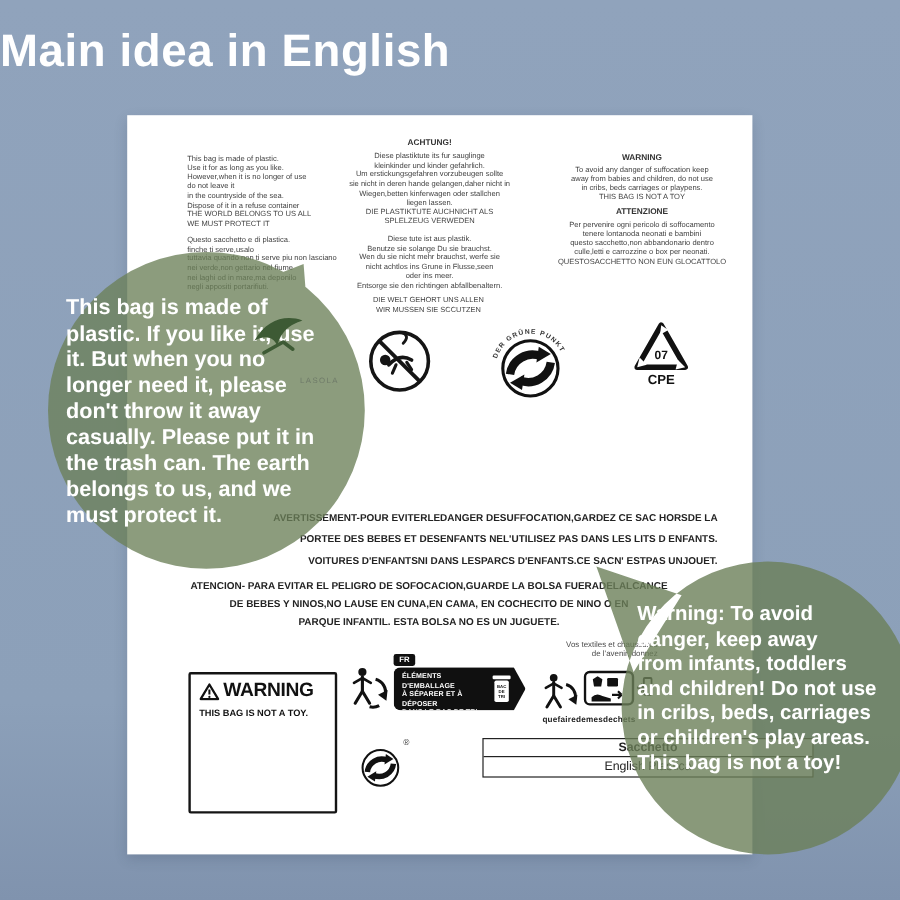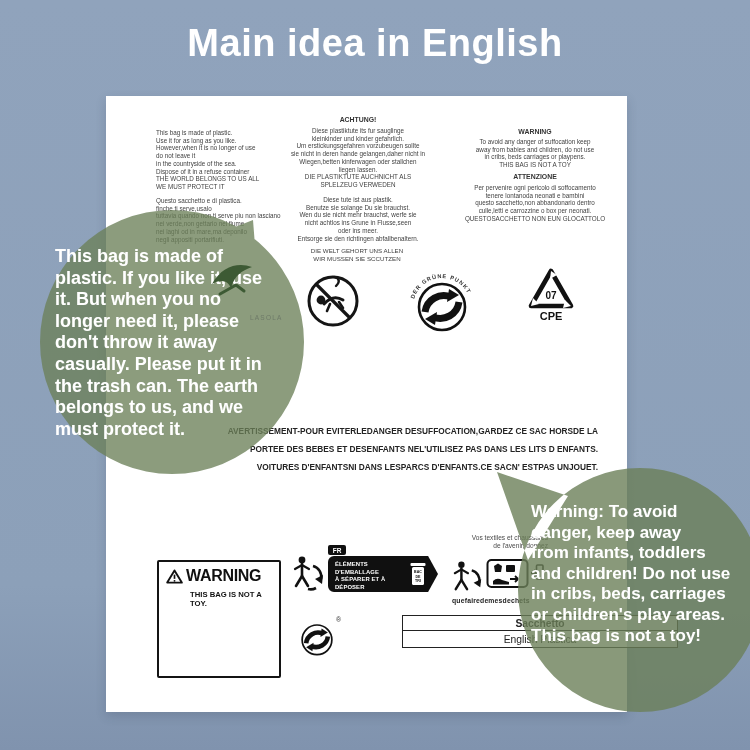--- a/index.html
+++ b/index.html
@@ -1,35 +1,35 @@
 <!DOCTYPE html>
 <html><head>
 <meta charset="utf-8">
 <style>
   html,body{margin:0;padding:0;width:750px;height:750px;overflow:hidden;background:#8CA0B9;}
   .stage{position:relative;width:750px;height:750px;background:linear-gradient(180deg,#90A3BC 0%,#8CA0B9 78%,#8093AE 100%);font-family:"Liberation Sans",sans-serif;}
   .abs{position:absolute;}
   .pre{white-space:pre-line;}
   .ctr{text-align:center;}
   .rgt{text-align:right;}
-  .title{width:750px;text-align:center;top:22px;left:0;font-size:38px;font-weight:800;color:#ffffff;letter-spacing:.5px;z-index:2;margin:0;}
+  .title{width:750px;top:22px;left:0;font-size:38px;font-weight:800;color:#ffffff;letter-spacing:.5px;z-index:2;margin:0;}
   .doc{left:106px;top:96px;width:521px;height:616px;background:#ffffff;box-shadow:0 4px 10px rgba(40,50,70,.18);z-index:1;}
   .doc-t{font-size:6.3px;line-height:7.7px;color:#3f3f3f;}
   .doc-h{font-size:6.9px;font-weight:700;color:#333;}
   .warn-line{font-size:8.3px;font-weight:700;color:#232323;}
   .bubble-text{color:#ffffff;font-weight:700;z-index:3;text-shadow:0 0 1px rgba(255,255,255,.15);}
   .bubble{z-index:3;}
   .over{z-index:4;}
   .emb-box{background:#101010;border-radius:6px 3px 3px 6px;clip-path:polygon(0 0,91% 0,100% 50%,91% 100%,0 100%);}
   .emb-text{color:#fff;font-size:5.9px;line-height:7.6px;font-weight:700;letter-spacing:.1px;}
   .fr-tag{background:#101010;color:#fff;font-size:6.5px;font-weight:700;display:flex;align-items:center;justify-content:center;border-radius:2px;}
   .wbox{border:2.5px solid #141414;border-radius:2px;background:#fff;padding:5px 7px;box-sizing:border-box;}
   .wbox-h{font-size:16px;font-weight:900;color:#111;letter-spacing:-.3px;display:flex;align-items:center;gap:3px;}
   .wbox-b{font-size:7.7px;line-height:9.4px;font-weight:700;color:#111;margin-top:3px;}
-  .wbox-f{font-size:7.7px;font-weight:700;color:#111;margin-top:5px;margin-left:24px;}
+  .wbox-f{font-size:7.7px;font-weight:700;color:#111;margin-top:5px;}
   .tbl{border:1.6px solid #222;box-sizing:border-box;background:rgba(255,255,255,.6);}
   .tbl-row{border-bottom:1.2px solid #222;height:14px;display:flex;align-items:center;justify-content:center;font-size:10.3px;color:#222;}
   .tbl-row:last-child{border-bottom:none;height:16px;}
   .tbl-row.b{font-weight:700;}
   .micro{font-size:6.6px;line-height:7.6px;color:#4a4a4a;}
   .quefaire{font-size:6.8px;font-weight:700;color:#222;letter-spacing:.2px;}
   .lasola{font-size:6.5px;color:#6e7a68;letter-spacing:1.2px;}
 </style>
 </head>
 <body>
@@ -112,20 +112,23 @@
     <svg class="abs" style="left:419px;top:170px;" width="52" height="58" viewBox="0 0 52 58">
       <path d="M26,5 L46,40 H6 Z" fill="none" stroke="#111" stroke-width="4.6" stroke-linejoin="round"></path>
       <path d="M26,5 l6,4 -7,4 z M46,40 l-8,2 2,-8 z M6,40 l2,-8 6,6 z" fill="#ffffff"></path>
       <text x="26" y="33" text-anchor="middle" font-size="10" font-weight="700" fill="#111" font-family="Liberation Sans,sans-serif">07</text>
       <text x="26" y="54" text-anchor="middle" font-size="11" font-weight="700" fill="#111" font-family="Liberation Sans,sans-serif">CPE</text>
     </svg>
 
     <div class="abs pre ctr warn-line" style="left:37px;top:326px;width:455px;line-height:18px;text-align:right;">AVERTISSEMENT-POUR EVITERLEDANGER DESUFFOCATION,GARDEZ CE  SAC HORSDE LA
 PORTEE DES BEBES ET DESENFANTS NEL'UTILISEZ PAS DANS LES LITS D ENFANTS.
 VOITURES D'ENFANTSNI DANS LESPARCS D'ENFANTS.CE SACN' ESTPAS UNJOUET.</div>
+    <div class="abs pre ctr warn-line" style="left:24px;top:385px;width:455px;line-height:15px;">ATENCION- PARA EVITAR EL   PELIGRO  DE SOFOCACION,GUARDE LA BOLSA FUERADELALCANCE
+DE BEBES Y NINOS,NO LAUSE EN CUNA,EN CAMA, EN COCHECITO DE NINO O EN
+PARQUE INFANTIL.   ESTA BOLSA NO ES UN JUGUETE.</div>
 
     <div class="abs pre rgt micro" style="left:330px;top:438px;width:112px;">Vos textiles et chaussures
 de l'avenir, donnez</div>
 
     <svg class="abs" style="left:186px;top:458px;" width="34" height="38" viewBox="0 0 34 38">
       <circle cx="10" cy="6" r="3.4" fill="#111"></circle>
       <path d="M10,10 V22" stroke="#111" stroke-width="2.6" stroke-linecap="round"></path>
       <path d="M3,15 l7,-4 7,4" fill="none" stroke="#111" stroke-width="2.2" stroke-linecap="round"></path>
       <path d="M10,22 L4,32 M10,22 L16,32" stroke="#111" stroke-width="2.6" stroke-linecap="round"></path>
       <path d="M21,12 a11,11 0 0 1 8,13" fill="none" stroke="#111" stroke-width="2.6"></path>

